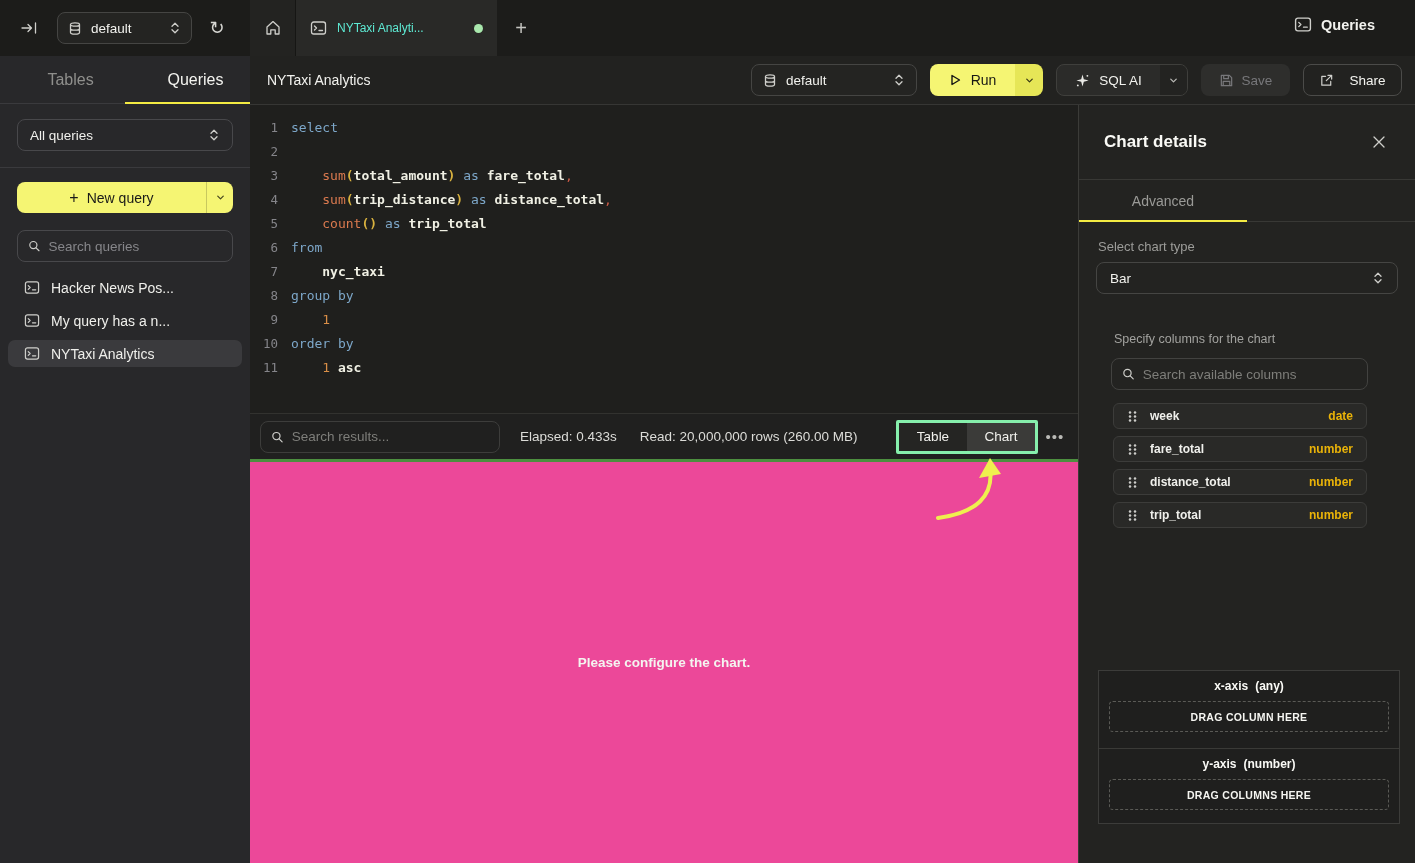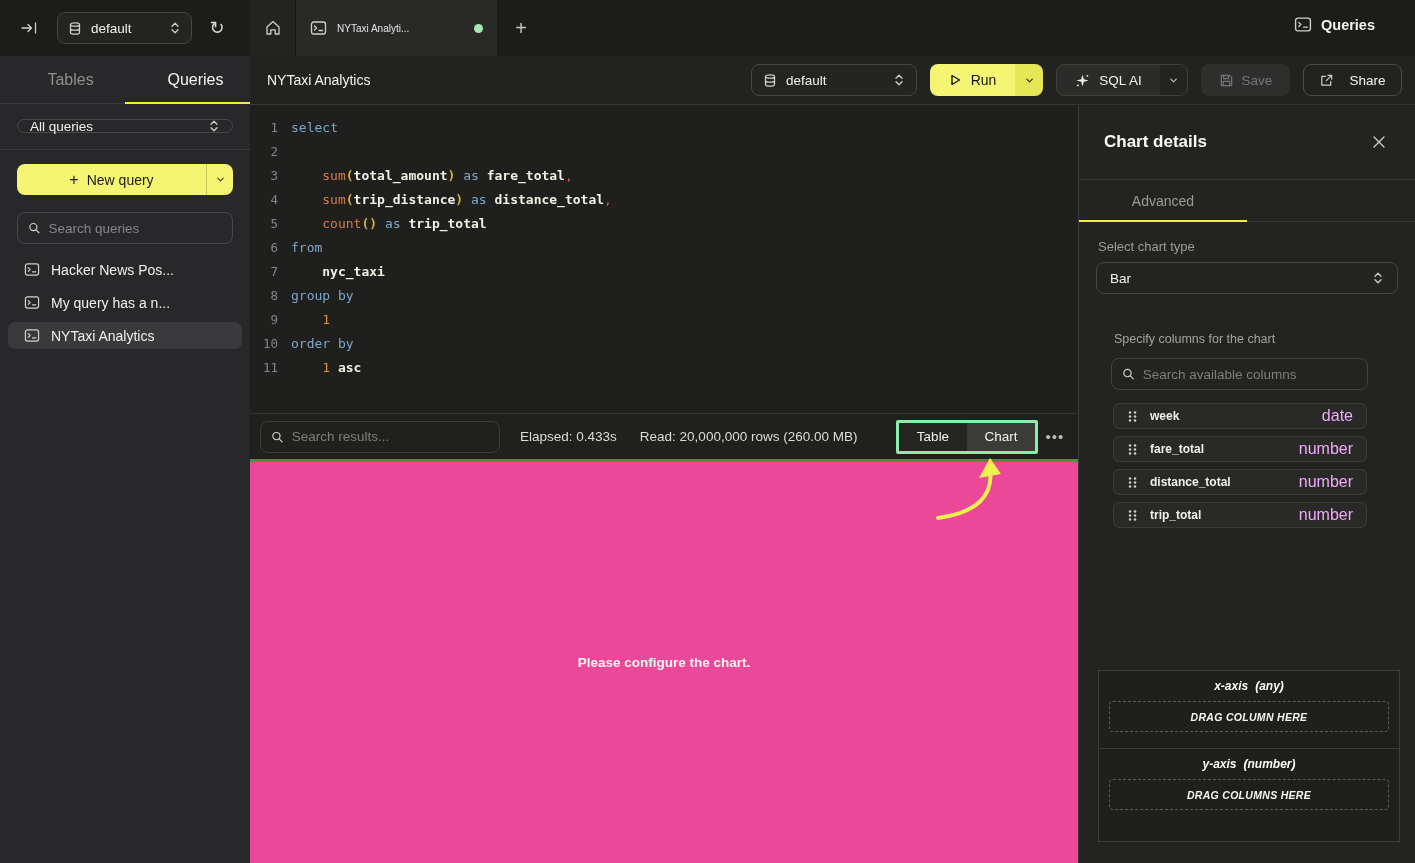--- a/index.html
+++ b/index.html
@@ -11,33 +11,33 @@
 
   
   .topbar { position:absolute; left:0; top:0; width:1415px; height:56px; background:#1C1C1A; }
   .collapse-btn { position:absolute; left:20px; top:19px; width:20px; height:18px; cursor:pointer; }
   .tb-select { position:absolute; left:57px; top:12px; width:135px; height:32px; background:#242422; border:1px solid #454543; border-radius:8px; display:flex; align-items:center; padding:0 10px; gap:9px; cursor:pointer; }
   .tb-select .lbl { font-size:13.5px; color:#F2F2EE; flex:1; }
   .refresh-btn { position:absolute; left:206px; top:17px; width:22px; height:22px; color:#D6D6D2; font-size:18px; line-height:22px; text-align:center; cursor:pointer; }
   .tabstrip { position:absolute; left:250px; top:0; height:56px; display:flex; }
   .home-tab { width:46px; height:56px; background:#232321; display:flex; align-items:center; justify-content:center; cursor:pointer; border-right:1px solid #161614; }
   .query-tab { width:201px; height:56px; background:#292927; display:flex; align-items:center; padding:0 14px; gap:10px; cursor:pointer; }
-  .query-tab .tlabel { font-size:10px; color:#e5e5e5; flex:1; white-space:nowrap; overflow:hidden; }
+  .query-tab .tlabel { font-size:12px; color:#5eead4; flex:1; white-space:nowrap; overflow:hidden; }
   .dot { width:9px; height:9px; border-radius:50%; background:#A9E8AD; }
   .newtab-btn { width:48px; height:56px; display:flex; align-items:center; justify-content:center; color:#C4C4C0; font-size:20px; cursor:pointer; }
   .queries-btn { position:absolute; right:40px; top:16px; display:flex; align-items:center; gap:9px; cursor:pointer; }
   .queries-btn span { font-size:14.5px; font-weight:600; color:#F2F2EE; }
 
   
   .sidebar { position:absolute; left:0; top:56px; width:250px; height:807px; background:#28282A; }
   .sb-tabs { position:relative; height:48px; border-bottom:1px solid #3A3A3D; display:flex; }
   .sb-tab { width:125px; display:flex; align-items:center; justify-content:center; font-size:16px; cursor:pointer; color:#8F8F8C;margin-left:16px; }
   .sb-tab.active { color:#F4F4F0; }
   .sb-underline { position:absolute; right:0; bottom:-1px; width:125px; height:2px; background:#F4EB43; }
-  .sb-select { margin:15px 17px 0 17px; height:14px; background:#28282A; border:1px solid #48484B; border-radius:8px; display:flex; align-items:center; padding:0 12px; cursor:pointer; }
+  .sb-select { margin:15px 17px 0 17px; height:32px; background:#28282A; border:1px solid #48484B; border-radius:8px; display:flex; align-items:center; padding:0 12px; cursor:pointer; }
   .sb-select span { flex:1; font-size:13.5px; color:#F0F0EC; }
   .sb-divider { margin-top:16px; height:1px; background:#3A3A3D; }
   .newquery { margin:14px 17px 0 17px; height:31px; background:#F5F573; border-radius:8px; display:flex; cursor:pointer; overflow:hidden; }
   .newquery .main { flex:1; display:flex; align-items:center; justify-content:center; gap:8px; color:#1A1A18; font-size:14px; font-weight:500; }
   .newquery .plus { font-size:16px; font-weight:400; }
   .newquery .chev { width:27px; border-left:1px solid rgba(0,0,0,0.18); display:flex; align-items:center; justify-content:center; }
   .sb-search { margin:17px 17px 0 17px; height:32px; border:1px solid #48484B; border-radius:8px; display:flex; align-items:center; padding:0 10px; gap:8px; }
   .sb-search input, .panel-search input, .res-search input { background:transparent; border:none; outline:none; color:#E8E8E4; font-size:13.5px; width:100%; font-family:"Liberation Sans",sans-serif; }
   .sb-search input::placeholder { color:#86868A; }
   .query-list { margin:12px 8px 0 8px; }
@@ -104,22 +104,22 @@
   .panel-tab.active { color:#F4F4F0; }
   .panel-underline { position:absolute; left:0; bottom:-1px; width:168px; height:2px; background:#F4EB43; }
   .field-label { margin:17px 0 0 19px; font-size:13px; color:#9C9C99; }
   .type-select { margin:8px 17px 0 17px; height:32px; border:1px solid #454543; border-radius:8px; display:flex; align-items:center; padding:0 13px; cursor:pointer; }
   .type-select span { flex:1; font-size:13.5px; color:#F2F2EE; }
   .cols-label { margin:38px 0 0 35px; font-size:12.5px; font-weight:500; color:#A2A29F; }
   .panel-search { margin:12px 0 0 32px; width:257px; height:32px; border:1px solid #424240; border-radius:8px; display:flex; align-items:center; padding:0 10px; gap:8px; }
   .col-list { margin:13px 0 0 34px; width:254px; }
   .col-row { height:26px; margin-bottom:7px; background:#292927; border:1px solid #3C3C3A; border-radius:6px; display:flex; align-items:center; padding:0 13px; gap:12px; cursor:grab; }
   .col-name { font-size:12px; font-weight:700; color:#F0F0EC; flex:1; }
-  .col-type { font-size:16px; font-weight:400; color:#f0abfc; }
-  .axis-box { position:absolute; left:19px; top:565px; width:302px; height:172px; background:#1F1F1E; border:1px solid #3C3C3A;font-style:italic; }
+  .col-type { font-size:12px; font-weight:700; color:#eab308; }
+  .axis-box { position:absolute; left:19px; top:565px; width:302px; height:154px; background:#1F1F1E; border:1px solid #3C3C3A; }
   .axis-sec { height:77px; position:relative; }
   .axis-sec + .axis-sec { border-top:1px solid #3A3A37; }
   .axis-lbl { position:absolute; left:0; right:0; top:8px; text-align:center; font-size:12px; color:#FAFAF6; }
   .axis-lbl b { font-weight:700; }
   .axis-lbl .hint { font-weight:600; margin-left:7px; }
   .drop-zone { position:absolute; left:10px; right:10px; top:30px; height:31px; border:1px dashed #5A5A56; border-radius:4px; display:flex; align-items:center; justify-content:center; font-size:10.5px; font-weight:700; letter-spacing:0.3px; color:#F5F5F1; }
 </style>
 </head>
 <body>
 

